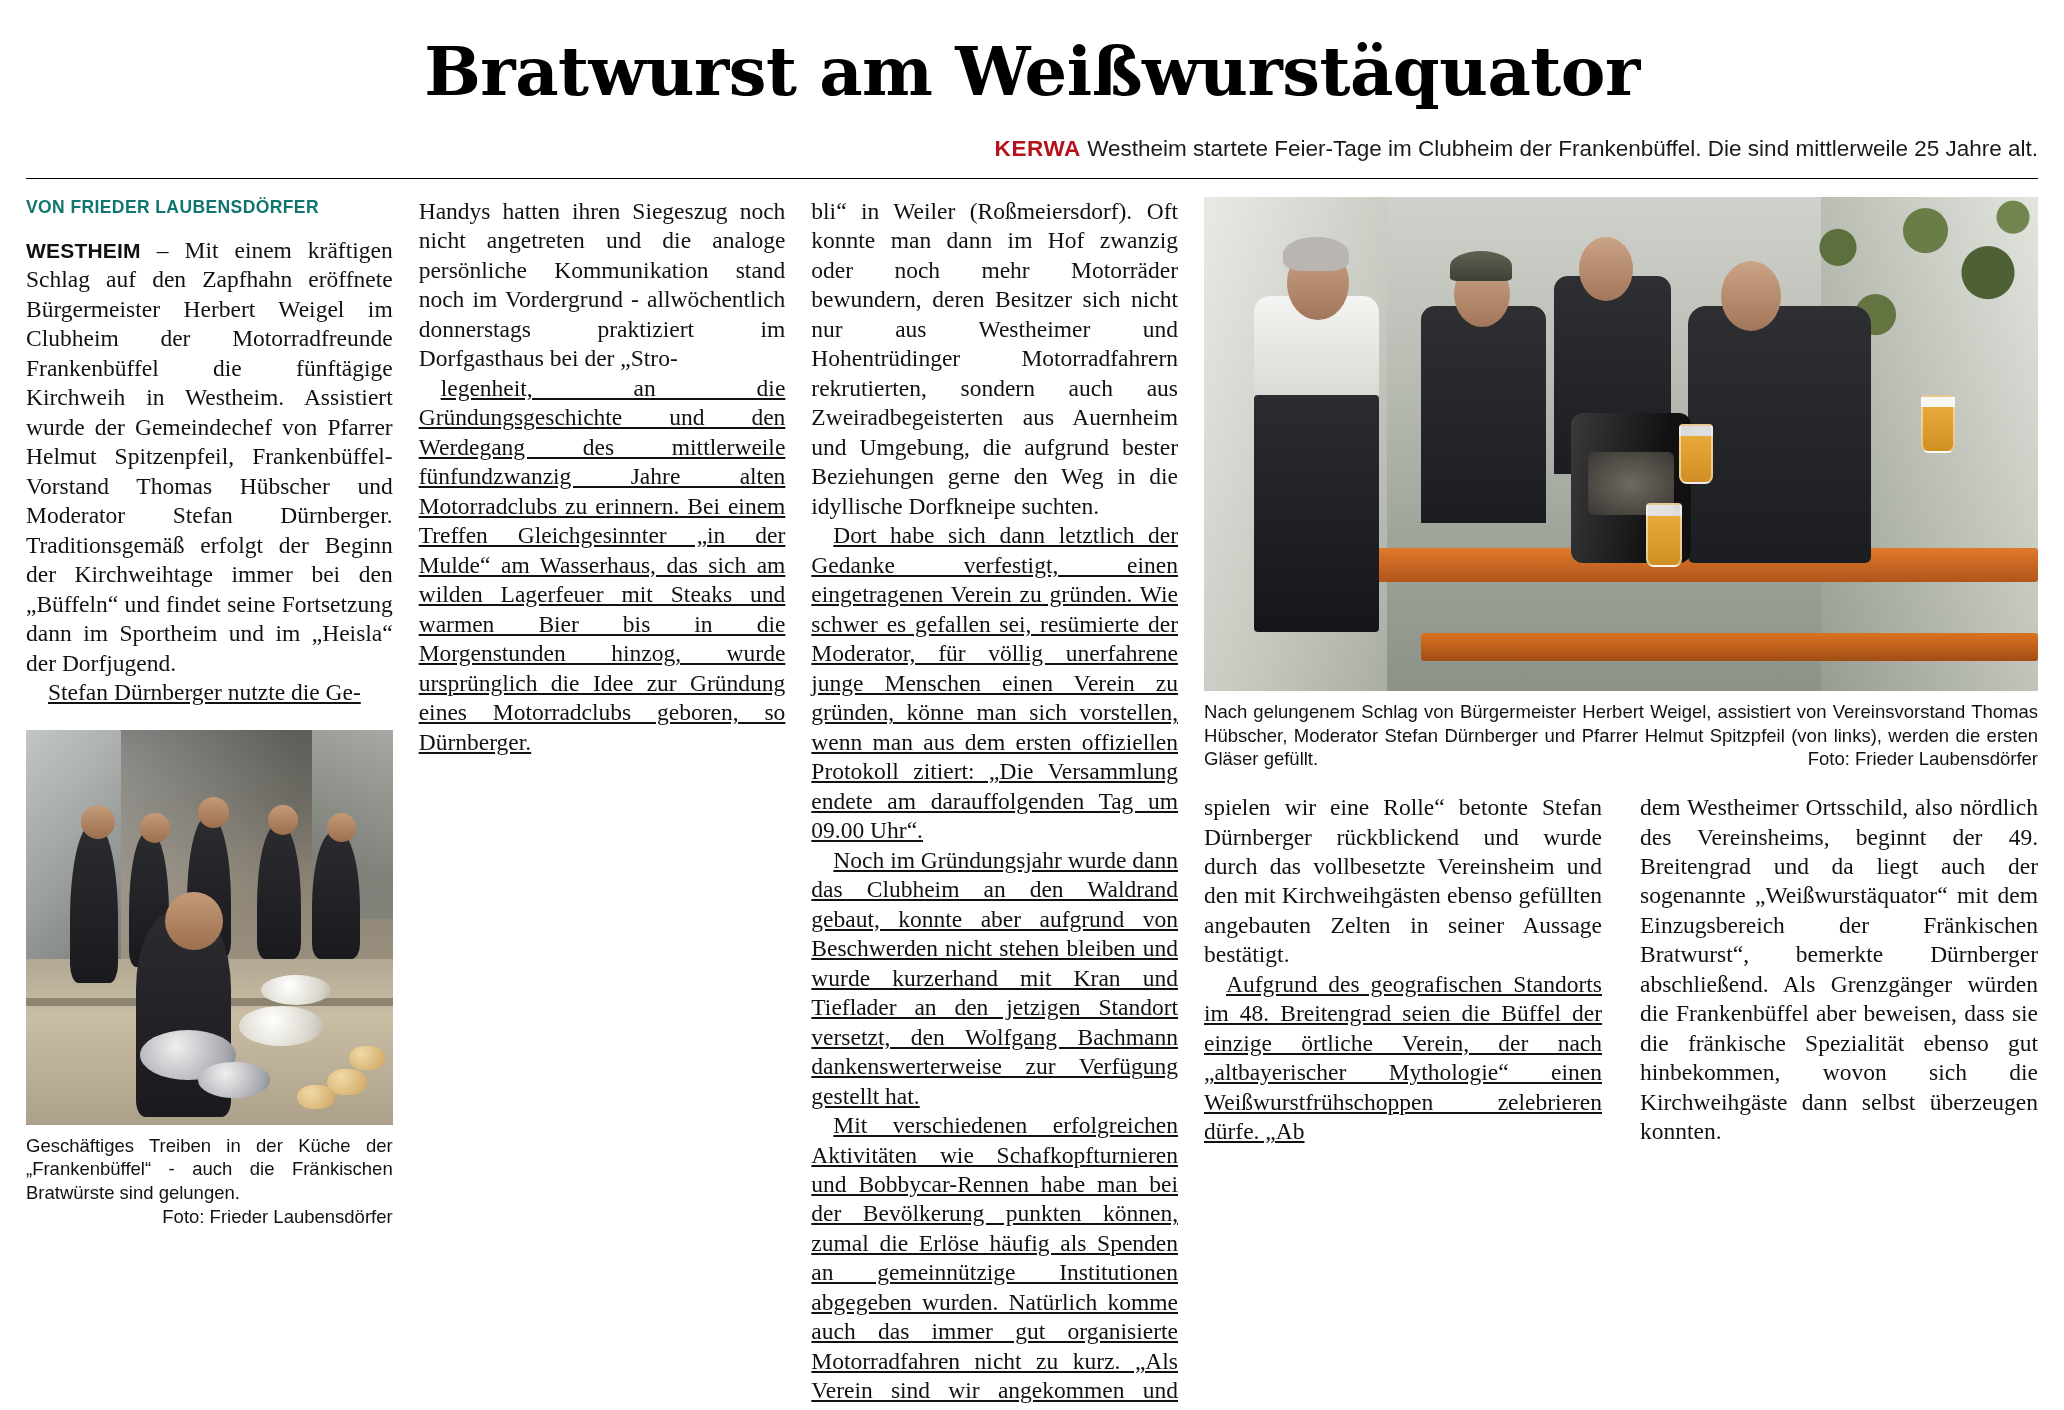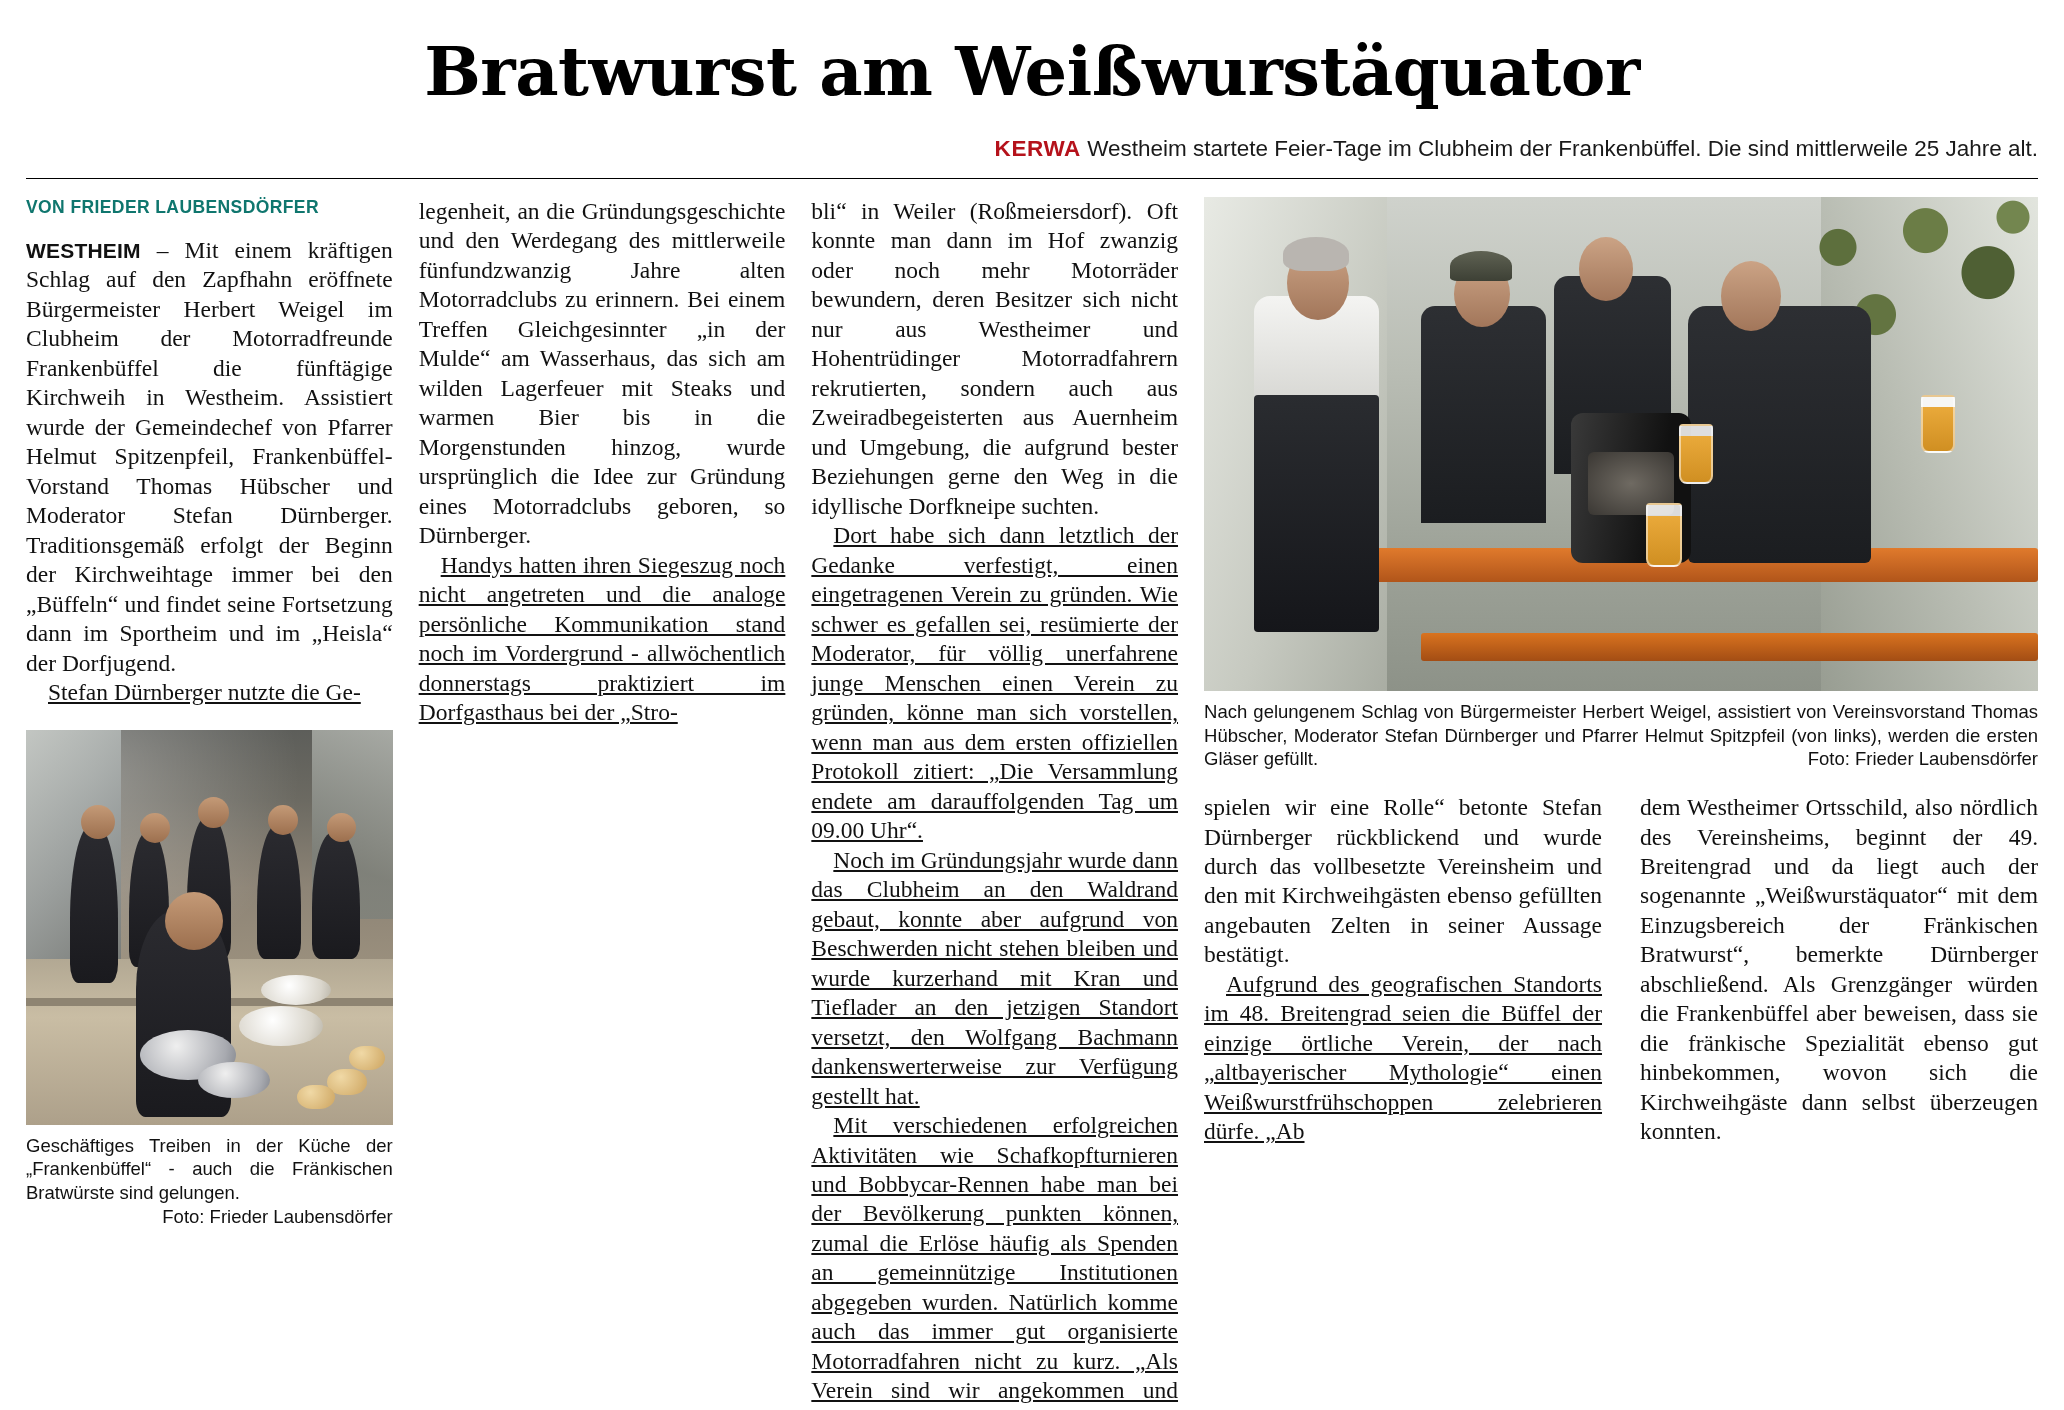--- a/index.html
+++ b/index.html
@@ -279,22 +279,22 @@
           <div class="bun" style="left:74%; top:90%; width:38px; height:24px;"></div>
         </div>
         <figcaption>
           <span>Geschäftiges Treiben in der Küche der „Frankenbüffel“ - auch die Fränkischen Bratwürste sind gelungen.</span>
           <span class="credit cap-credit-right">Foto: Frieder Laubensdörfer</span>
         </figcaption>
       </figure>
     </div>
 
     <div class="col">
+      <p class="body">Handys hatten ihren Siegeszug noch nicht angetreten und die analoge persönliche Kommunikation stand noch im Vordergrund - allwöchentlich donnerstags praktiziert im Dorfgasthaus bei der „Stro-</p>
       <p class="body">legenheit, an die Gründungsgeschichte und den Werdegang des mittlerweile fünfundzwanzig Jahre alten Motorradclubs zu erinnern. Bei einem Treffen Gleichgesinnter „in der Mulde“ am Wasserhaus, das sich am wilden Lagerfeuer mit Steaks und warmen Bier bis in die Morgenstunden hinzog, wurde ursprünglich die Idee zur Gründung eines Motorradclubs geboren, so Dürnberger.</p>
-      <p class="body">Handys hatten ihren Siegeszug noch nicht angetreten und die analoge persönliche Kommunikation stand noch im Vordergrund - allwöchentlich donnerstags praktiziert im Dorfgasthaus bei der „Stro-</p>
     </div>
 
     <div class="col">
       <p class="body">bli“ in Weiler (Roßmeiersdorf). Oft konnte man dann im Hof zwanzig oder noch mehr Motorräder bewundern, deren Besitzer sich nicht nur aus Westheimer und Hohentrüdinger Motorradfahrern rekrutierten, sondern auch aus Zweiradbegeisterten aus Auernheim und Umgebung, die aufgrund bester Beziehungen gerne den Weg in die idyllische Dorfkneipe suchten.</p>
       <p class="body">Dort habe sich dann letztlich der Gedanke verfestigt, einen eingetragenen Verein zu gründen. Wie schwer es gefallen sei, resümierte der Moderator, für völlig unerfahrene junge Menschen einen Verein zu gründen, könne man sich vorstellen, wenn man aus dem ersten offiziellen Protokoll zitiert: „Die Versammlung endete am darauffolgenden Tag um 09.00 Uhr“.</p>
       <p class="body">Noch im Gründungsjahr wurde dann das Clubheim an den Waldrand gebaut, konnte aber aufgrund von Beschwerden nicht stehen bleiben und wurde kurzerhand mit Kran und Tieflader an den jetzigen Standort versetzt, den Wolfgang Bachmann dankenswerterweise zur Verfügung gestellt hat.</p>
       <p class="body">Mit verschiedenen erfolgreichen Aktivitäten wie Schafkopfturnieren und Bobbycar-Rennen habe man bei der Bevölkerung punkten können, zumal die Erlöse häufig als Spenden an gemeinnützige Institutionen abgegeben wurden. Natürlich komme auch das immer gut organisierte Motorradfahren nicht zu kurz. „Als Verein sind wir angekommen und auch im Dorfleben</p>
     </div>
 
     <div style="width:834px;">

